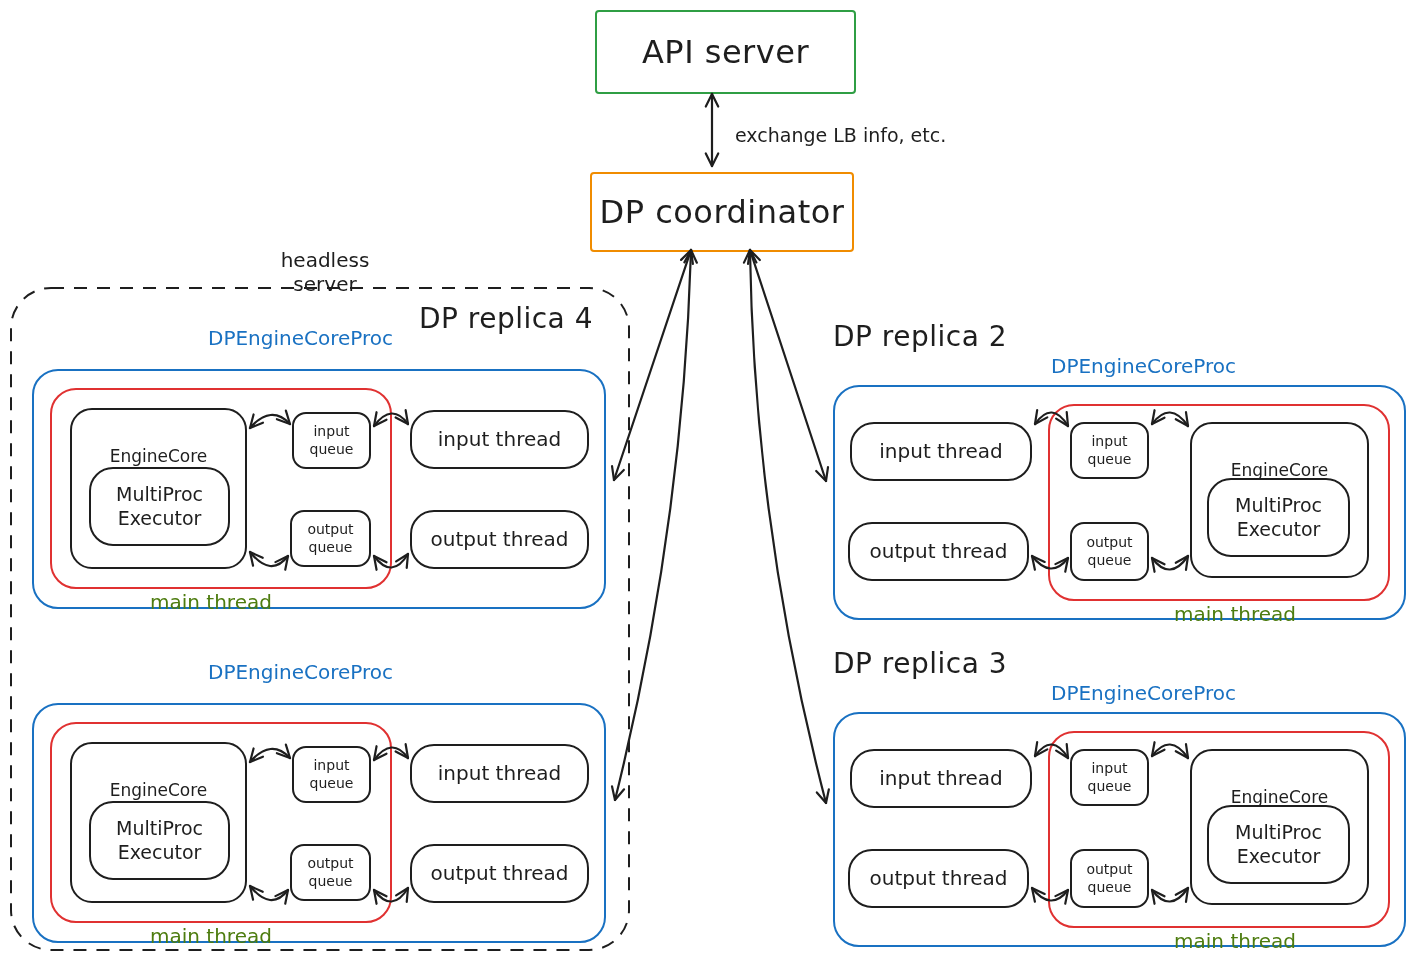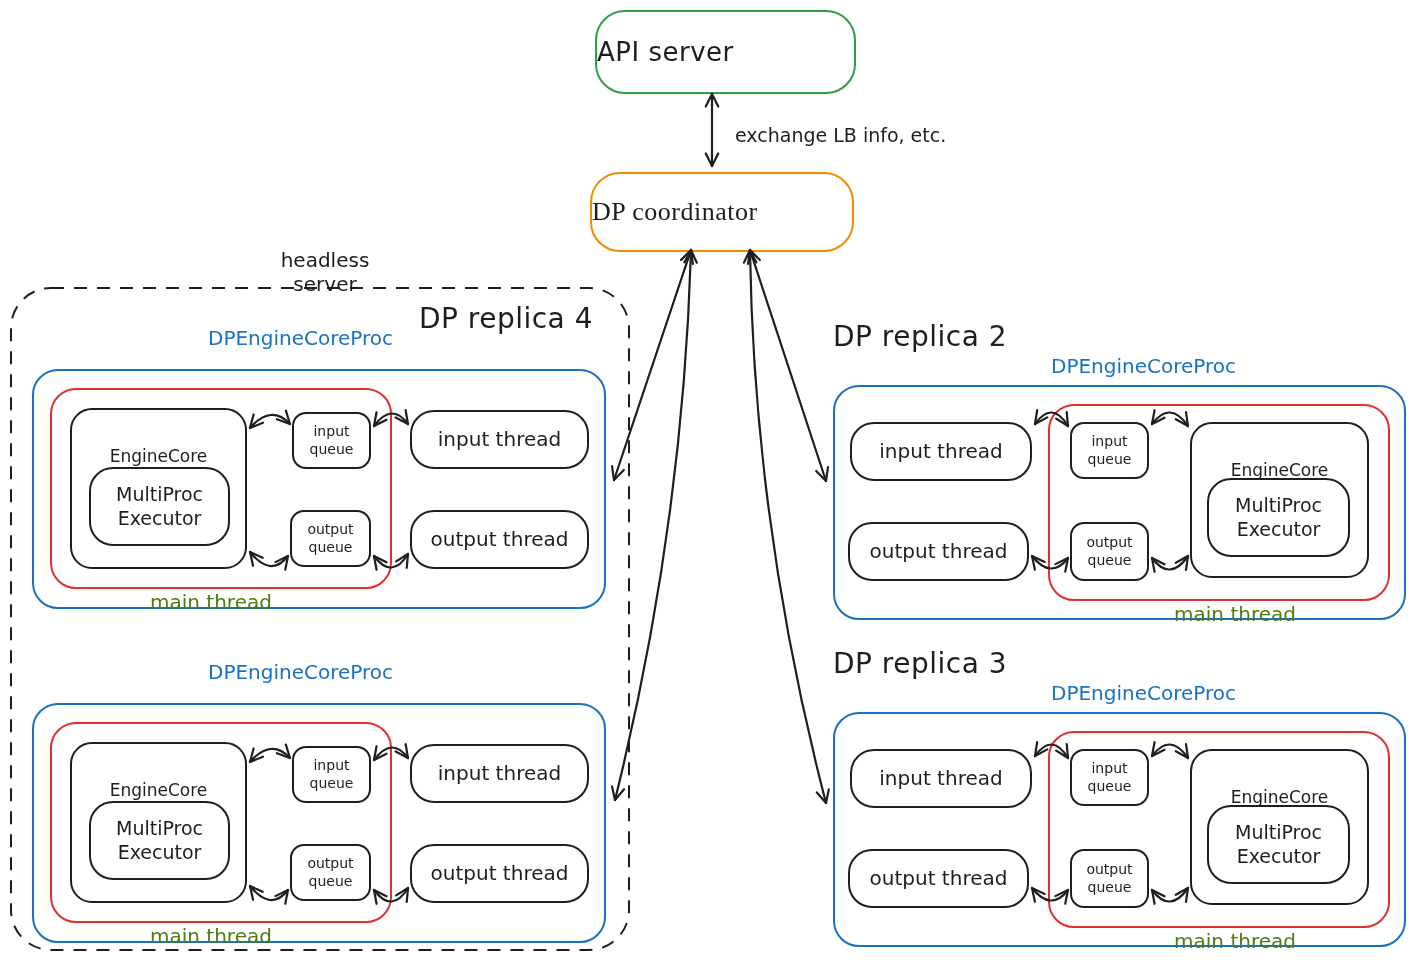--- a/index.html
+++ b/index.html
@@ -3,26 +3,26 @@
 <meta charset="utf-8">
 <style>
   html,body{margin:0;padding:0;}
   body{
     width:1420px;height:960px;position:relative;background:#ffffff;
     font-family:"DejaVu Sans", sans-serif;color:#1e1e1e;overflow:hidden;
   }
   .abs{position:absolute;}
   
   .node{
-    position:absolute;border-radius:30px;background:#fff;
-    display:flex;align-items:center;
-    font-size:26px;letter-spacing:0.5px;
+    position:absolute;border-radius:4px;background:#fff;
+    display:flex;align-items:center;justify-content:center;
+    font-size:32px;letter-spacing:0.5px;
   }
   .api-node{left:595px;top:10px;width:257px;height:80px;border:2.5px solid #2f9e44;}
-  .coord-node{left:590px;top:172px;width:260px;height:76px;border:2.5px solid #f08c00;font-family:Liberation Serif, serif;}
+  .coord-node{left:590px;top:172px;width:260px;height:76px;border:2.5px solid #f08c00;}
   .exchange-label{left:735px;top:124px;font-size:19px;}
   .headless-label{left:250px;top:248px;width:150px;text-align:center;font-size:20px;}
   
   .replica{position:absolute;width:575px;height:322px;}
   .r0{left:32px;top:300px;}
   .r1{left:32px;top:634px;}
   .r2{left:833px;top:304px;width:574px;margin-top:12px;}
   .r3{left:833px;top:643px;width:574px;}
   .rep-title{position:absolute;font-size:28px;letter-spacing:0.5px;white-space:nowrap;}
   .left .rep-title{right:14px;top:2px;}

